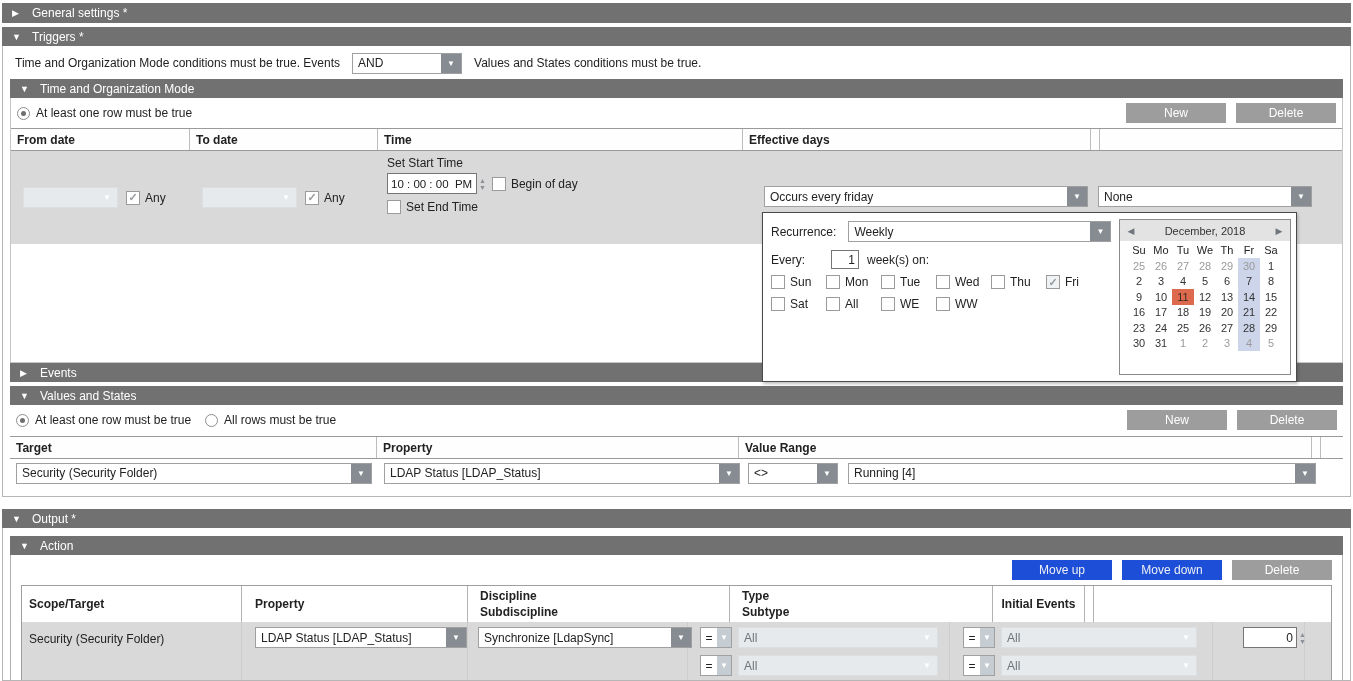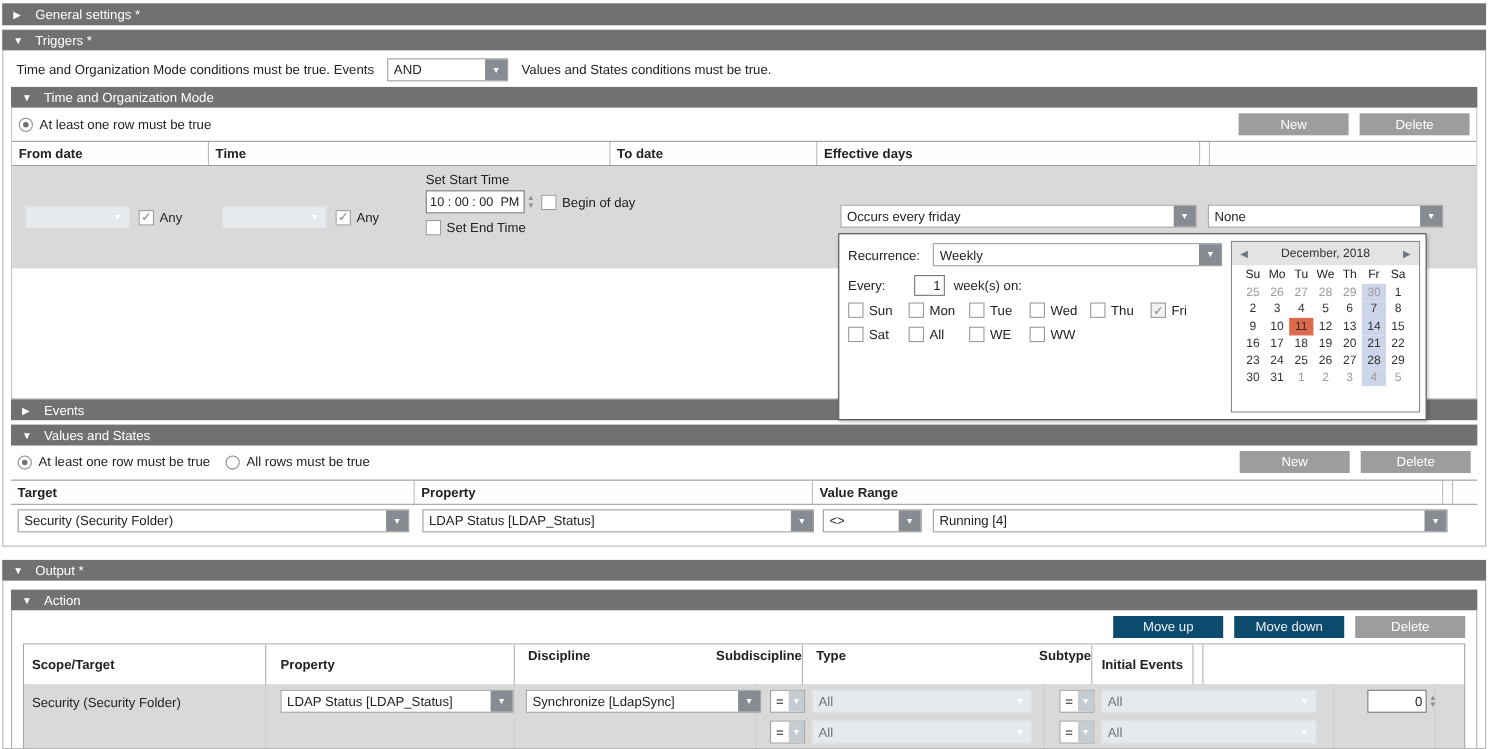--- a/index.html
+++ b/index.html
@@ -12,21 +12,21 @@
     display:flex;align-items:center;padding-left:10px}
   .sec-hdr .tri{width:20px;font-size:9px;color:#fff}
   .sub-hdr{height:19px;background:#717171;color:#fff;display:flex;align-items:center;padding-left:10px}
   .sub-hdr .tri{width:20px;font-size:9px;color:#fff}
 
   .panel{position:absolute;left:2px;right:2px;background:#fff;border:1px solid #b6b6b6;border-top:none}
 
   
   .btn{width:100px;height:20px;background:#9d9d9d;color:#fff;display:flex;align-items:center;
     justify-content:center;font-size:12px;cursor:default}
-  .btn.disabled{background:#0c4a6e;color:#edf0f2}
+  .btn.disabled{background:#1d4ed8;color:#edf0f2}
 
   
   .dd{display:flex;height:21px;border:1px solid #a0a0a0;background:#fff;align-items:stretch}
   .dd .txt{flex:1;display:flex;align-items:center;padding:0 5px;white-space:nowrap;overflow:hidden}
   .dd .arw{width:20px;background:#868c91;color:#fff;display:flex;align-items:center;justify-content:center;font-size:8px}
   .dd.disabled{background:#e7eaec;border:1px solid #dcdfe1}
   .dd.disabled .txt{color:#6e7478}
   .dd.disabled .arw{background:transparent;color:#fff}
   .dd.op{width:32px}
   .dd.op .txt{justify-content:center;padding:0 2px}
@@ -117,21 +117,21 @@
 
   
   #action-hdr{margin:8px 7px 0 7px}
   #action-body{margin:0 7px;border:1px solid #b0b0b0;border-top:none;height:160px;background:#fff}
   .act-btns{height:30px;display:flex;align-items:center;justify-content:flex-end;padding-right:10px}
   .act-btns .btn{margin-left:10px}
   .act-table{margin:0 10px;border:1px solid #9e9e9e}
   .act-hrow{display:flex;height:36px;background:#fff;font-weight:bold}
   .ac{border-right:1px solid #b3b3b3;display:flex}
   .ac.single{align-items:center}
-  .ac.dbl{flex-direction:row;justify-content:space-between;padding:3px 0 3px 12px}
+  .ac.dbl{flex-direction:column;justify-content:space-between;padding:3px 0 3px 12px}
   .ac.cdelay{align-items:center;justify-content:center}
   .ac.cend{border-right:none;position:relative}
   .ac.cend::after{content:"";position:absolute;left:8px;top:0;bottom:0;border-left:1px solid #b3b3b3}
   .act-row{display:flex;height:58px;background:#d9d9d9}
   .rc{border-right:1px solid #cdcdcd}
   .rc.cend{border-right:none}
   .rc .dd{margin-top:5px}
   .filter-line{display:flex;align-items:center;margin-top:5px}
   .filter-line + .filter-line{margin-top:7px}
   .filter-line .dd{margin-top:0}
@@ -178,22 +178,22 @@
       <div class="rule-row">
         <span class="radio on"></span>
         <span class="lbl">At least one row must be true</span>
         <span class="sp"></span>
         <div class="btn">New</div>
         <div class="btn">Delete</div>
       </div>
 
       <div class="thead">
         <div class="hc w179">From date</div>
+        <div class="hc w188">To date</div>
         <div class="hc w365">Time</div>
-        <div class="hc w188">To date</div>
         <div class="hc w348">Effective days</div>
         <div class="hc endsep"></div>
         <div class="hc last wrest"></div>
       </div>
 
       <div class="t1-row">
         <div class="t1c w179 datecell">
           <div class="dd disabled">
             <span class="txt"></span>
             <span class="arw">▼</span>

